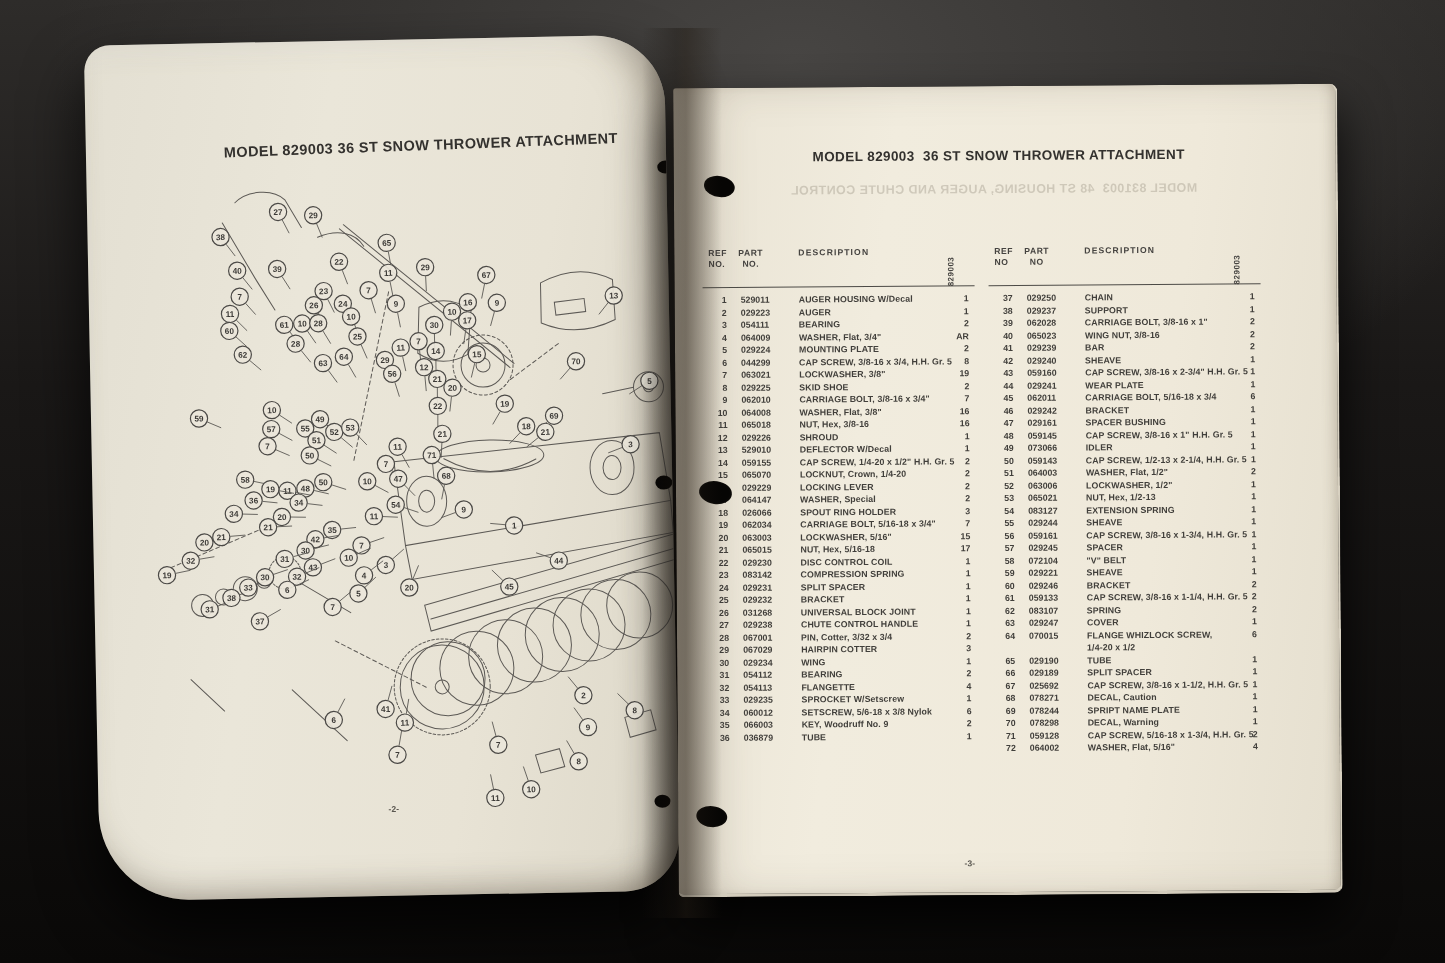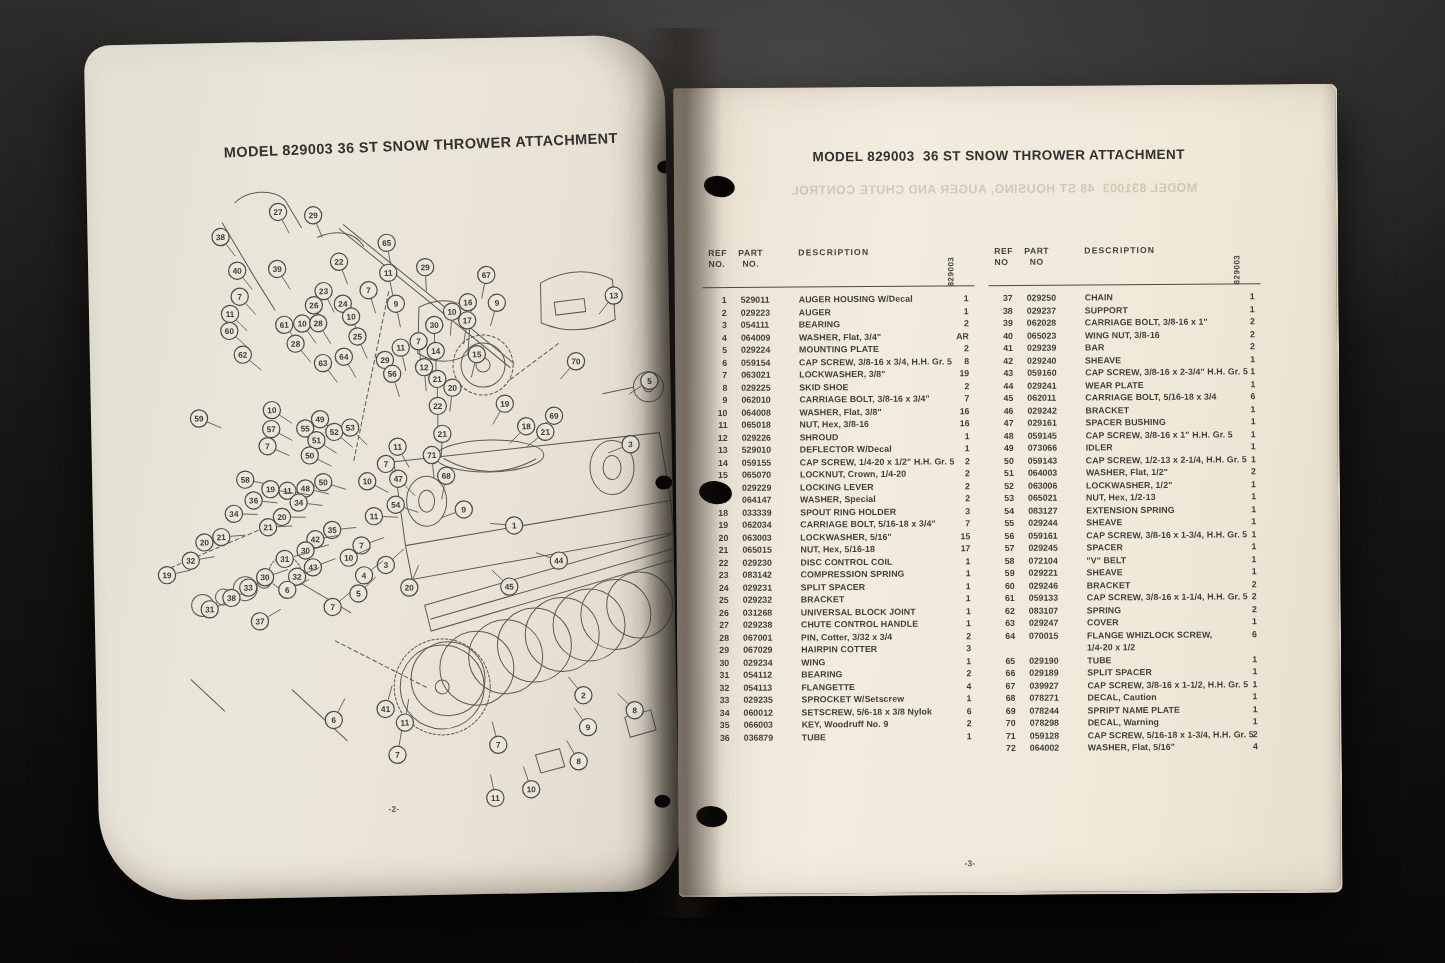--- a/index.html
+++ b/index.html
@@ -782,21 +782,21 @@
           <span class="qty">AR</span>
         </div>
         <div class="prow">
           <span class="ref">5</span>
           <span class="part">029224</span>
           <span class="desc">MOUNTING PLATE</span>
           <span class="qty">2</span>
         </div>
         <div class="prow">
           <span class="ref">6</span>
-          <span class="part">059154</span>
+          <span class="part">044299</span>
           <span class="desc">CAP SCREW, 3/8-16 x 3/4, H.H. Gr. 5</span>
           <span class="qty">8</span>
         </div>
         <div class="prow">
           <span class="ref">7</span>
           <span class="part">063021</span>
           <span class="desc">LOCKWASHER, 3/8"</span>
           <span class="qty">19</span>
         </div>
         <div class="prow">
@@ -854,21 +854,21 @@
           <span class="qty">2</span>
         </div>
         <div class="prow">
           <span class="ref">17</span>
           <span class="part">064147</span>
           <span class="desc">WASHER, Special</span>
           <span class="qty">2</span>
         </div>
         <div class="prow">
           <span class="ref">18</span>
-          <span class="part">033339</span>
+          <span class="part">026066</span>
           <span class="desc">SPOUT RING HOLDER</span>
           <span class="qty">3</span>
         </div>
         <div class="prow">
           <span class="ref">19</span>
           <span class="part">062034</span>
           <span class="desc">CARRIAGE BOLT, 5/16-18 x 3/4"</span>
           <span class="qty">7</span>
         </div>
         <div class="prow">
@@ -1166,21 +1166,21 @@
           <span class="qty">1</span>
         </div>
         <div class="prow">
           <span class="ref">66</span>
           <span class="part">029189</span>
           <span class="desc">SPLIT SPACER</span>
           <span class="qty">1</span>
         </div>
         <div class="prow">
           <span class="ref">67</span>
-          <span class="part">039927</span>
+          <span class="part">025692</span>
           <span class="desc">CAP SCREW, 3/8-16 x 1-1/2, H.H. Gr. 5</span>
           <span class="qty">1</span>
         </div>
         <div class="prow">
           <span class="ref">68</span>
           <span class="part">078271</span>
           <span class="desc">DECAL, Caution</span>
           <span class="qty">1</span>
         </div>
         <div class="prow">

